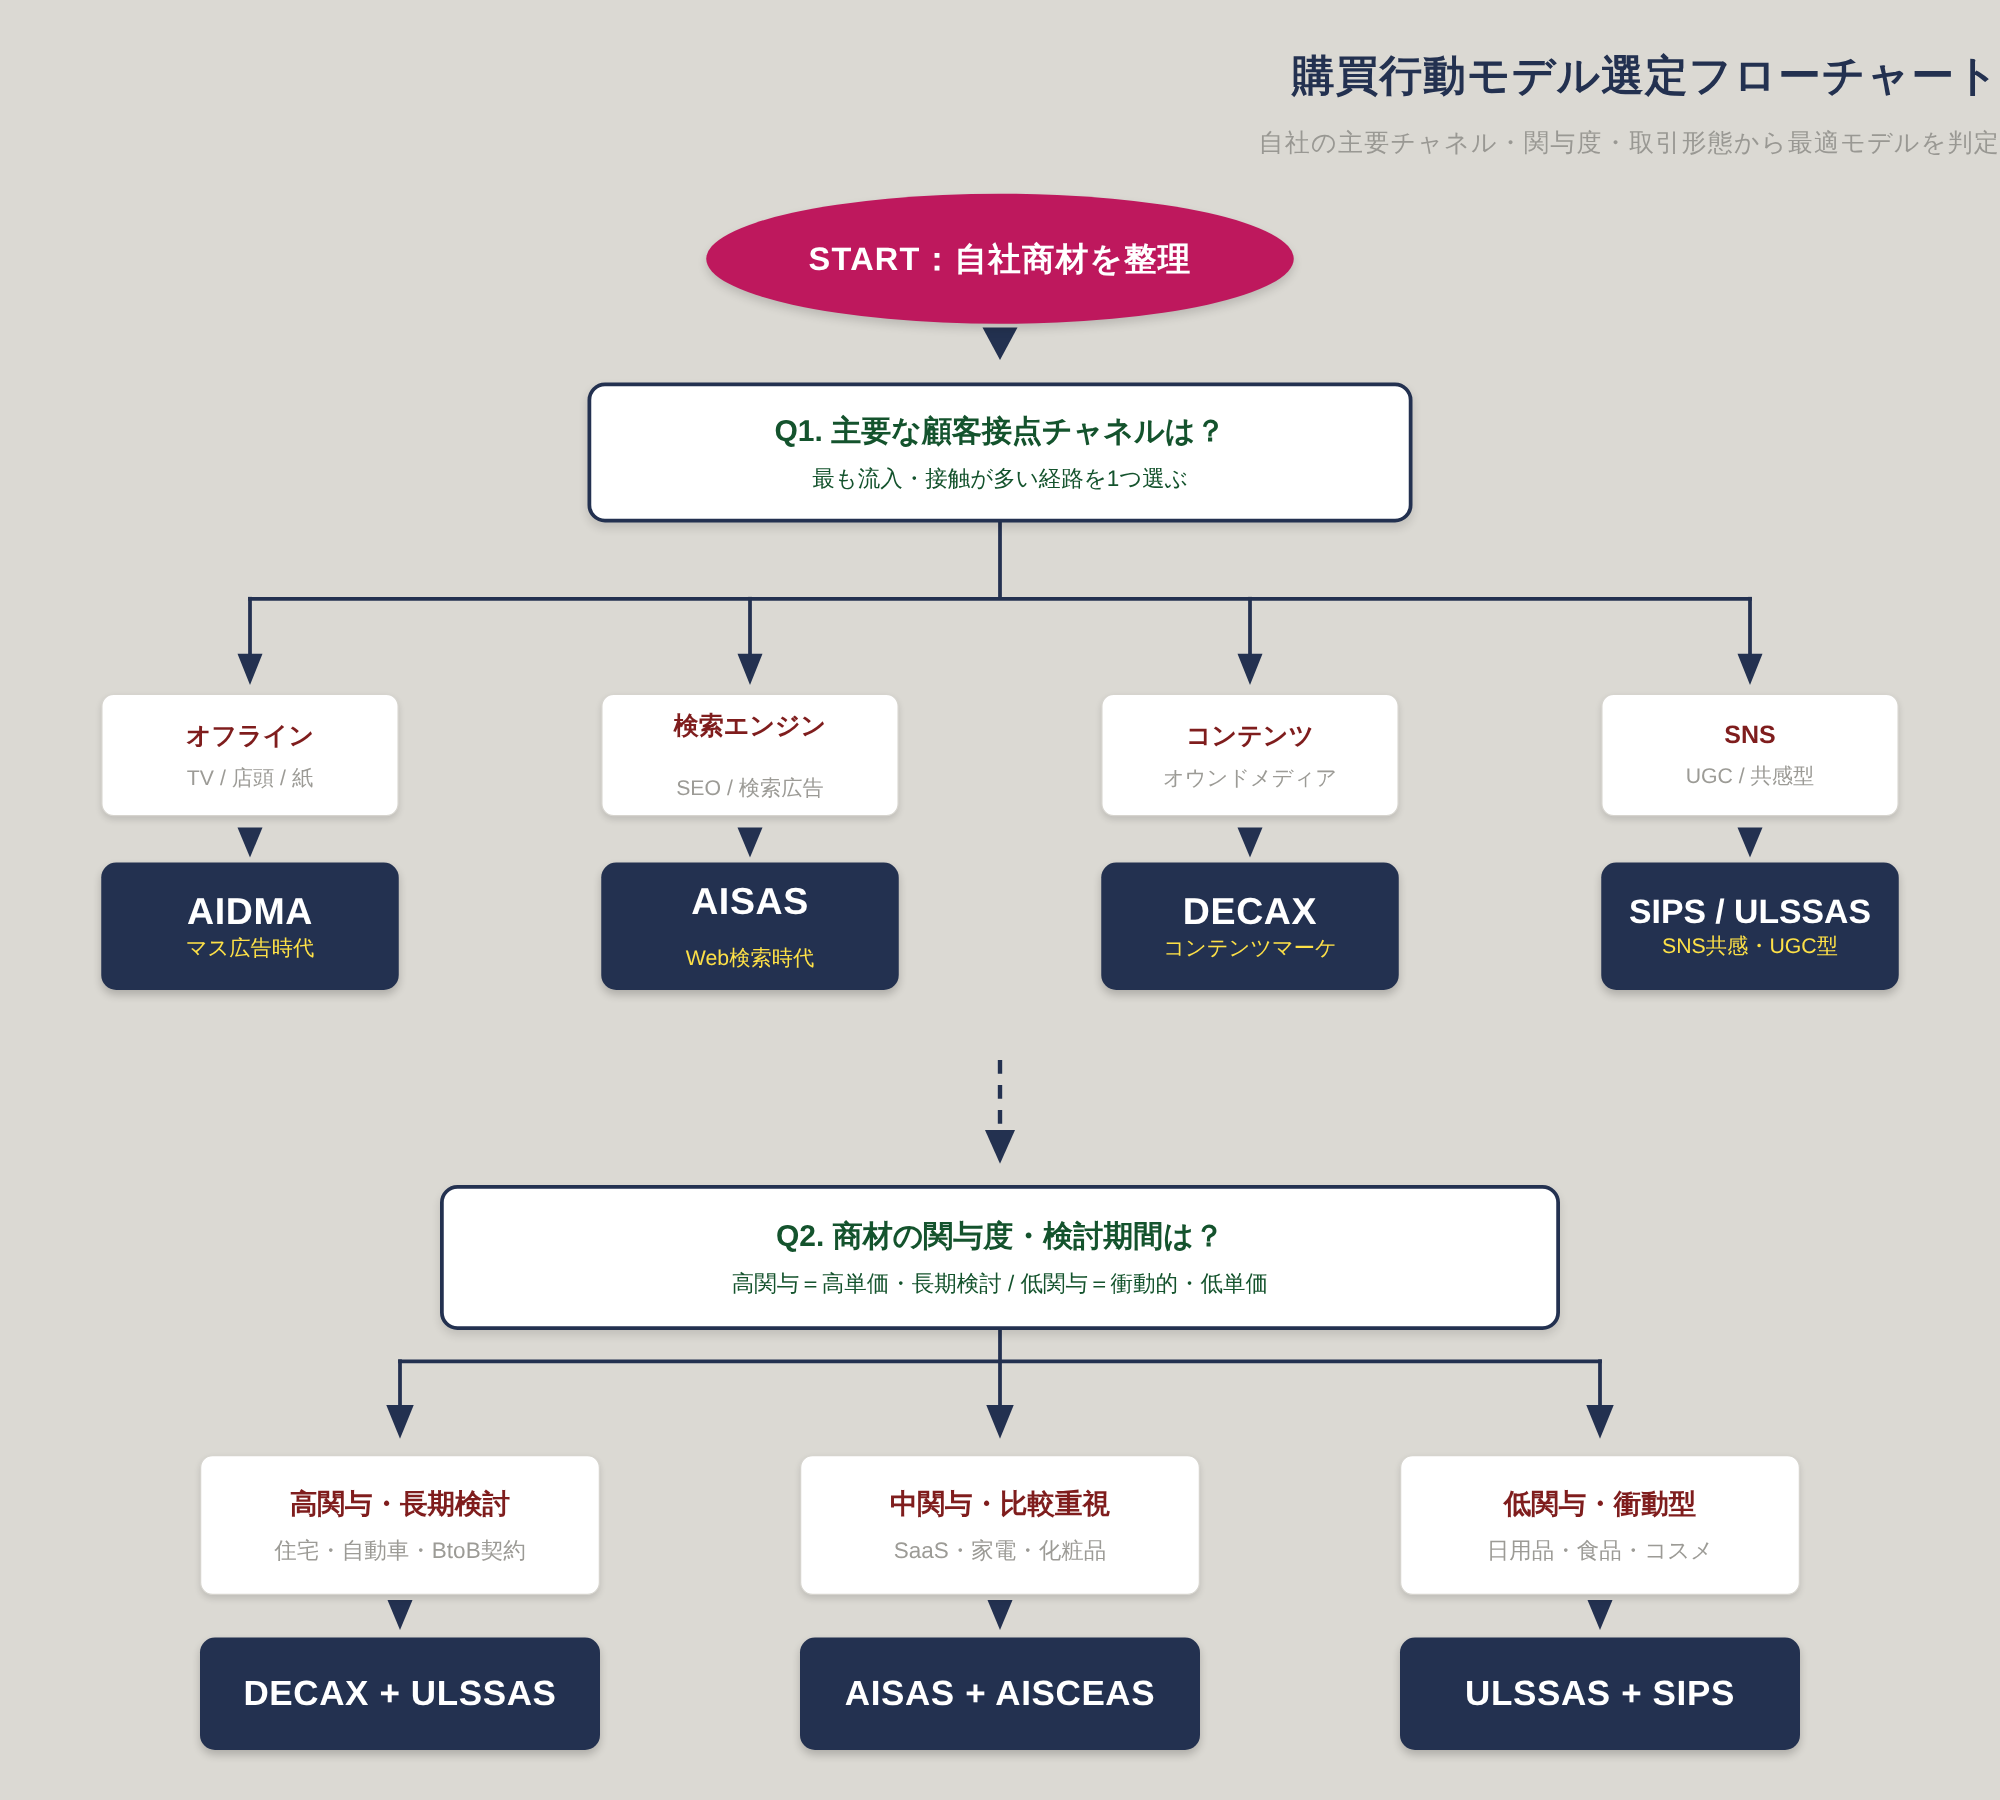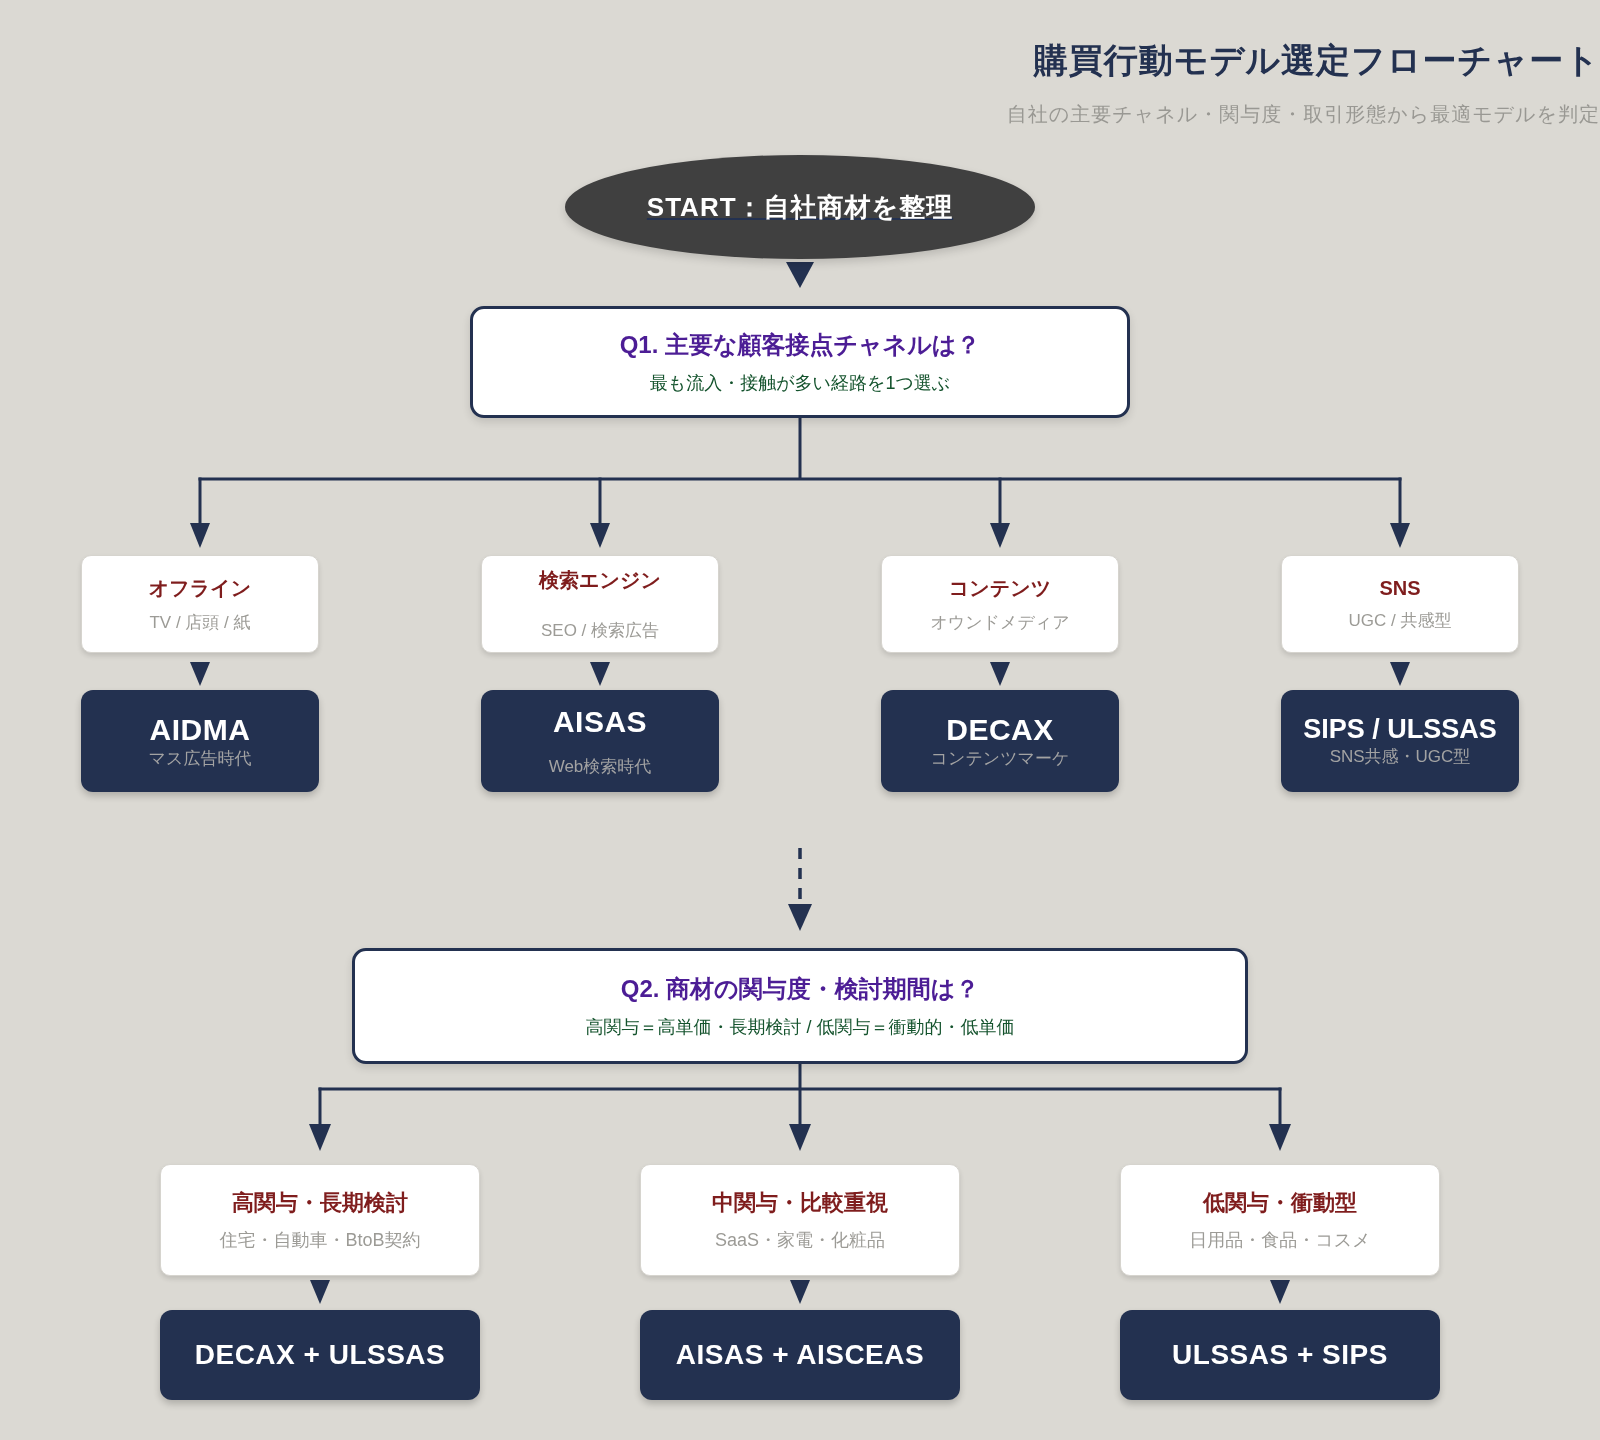--- a/index.html
+++ b/index.html
@@ -13,51 +13,51 @@
   .flow-title{top:38px;font-size:34px;font-weight:800;letter-spacing:1px;color:#233150;}
   .flow-subtitle{top:101px;font-size:20px;font-weight:400;color:#999893;letter-spacing:1px;}
 
   svg.connectors{position:absolute;left:0;top:0;z-index:0;}
 
   .node{position:absolute;box-sizing:border-box;z-index:1;display:flex;flex-direction:column;
         align-items:center;justify-content:center;text-align:center;}
 
   .start-ellipse{
     left:565px;top:155px;width:470px;height:104px;border-radius:50%;
-    background:#404040;box-shadow:0 4px 8px rgba(0,0,0,.15);text-decoration:underline;
+    background:#be185d;box-shadow:0 4px 8px rgba(0,0,0,.15);
   }
   .start-ellipse .label{color:#ffffff;font-size:26px;font-weight:800;letter-spacing:1px;}
 
   .q-box{
     background:#ffffff;border:3.5px solid #233150;border-radius:14px;
     box-shadow:0 4px 8px rgba(0,0,0,.12);
   }
   .q-box.q1{left:470px;top:306px;width:660px;height:112px;}
   .q-box.q2{left:352px;top:948px;width:896px;height:116px;}
-  .q-title{font-size:24px;font-weight:800;color:#4c1d95;}
+  .q-title{font-size:24px;font-weight:800;color:#14532d;}
   .q-sub{font-size:18px;color:#14532d;margin-top:10px;}
 
   .option-box{
     background:#ffffff;border:1px solid #d6d4ce;border-radius:10px;
     box-shadow:0 3px 5px rgba(0,0,0,.12);
   }
   .option-box.small{top:555px;width:238px;height:98px;}
   .option-box.wide{top:1164px;width:320px;height:112px;}
   .opt-title{font-size:20px;font-weight:800;color:#7f1d1d;}
   .option-box.wide .opt-title{font-size:22px;}
   .opt-sub{font-size:17px;color:#9c9b96;margin-top:9px;}
   .option-box.wide .opt-sub{font-size:18px;margin-top:10px;}
 
   .model-box{
     background:#233150;border-radius:12px;box-shadow:0 4px 7px rgba(0,0,0,.2);
   }
   .model-box.row1{top:690px;width:238px;height:102px;}
   .model-title{font-size:30px;font-weight:800;color:#ffffff;letter-spacing:.5px;white-space:nowrap;}
   .model-title.tight{font-size:27px;letter-spacing:0;}
-  .model-sub{font-size:17px;color:#a3a3a3;margin-top:0;}
+  .model-sub{font-size:17px;color:#fde047;margin-top:0;}
 
   .combo-box{top:1310px;width:320px;height:90px;background:#233150;border-radius:12px;
     box-shadow:0 4px 7px rgba(0,0,0,.2);}
   .combo-label{font-size:28px;font-weight:800;color:#ffffff;letter-spacing:.5px;white-space:nowrap;}
 
   .c1{left:81px;}  .c2{left:481px;gap:16px;} .c3{left:881px;} .c4{left:1281px;}
   .w1{left:160px;} .w2{left:640px;} .w3{left:1120px;}
 </style>
 </head>
 <body>

